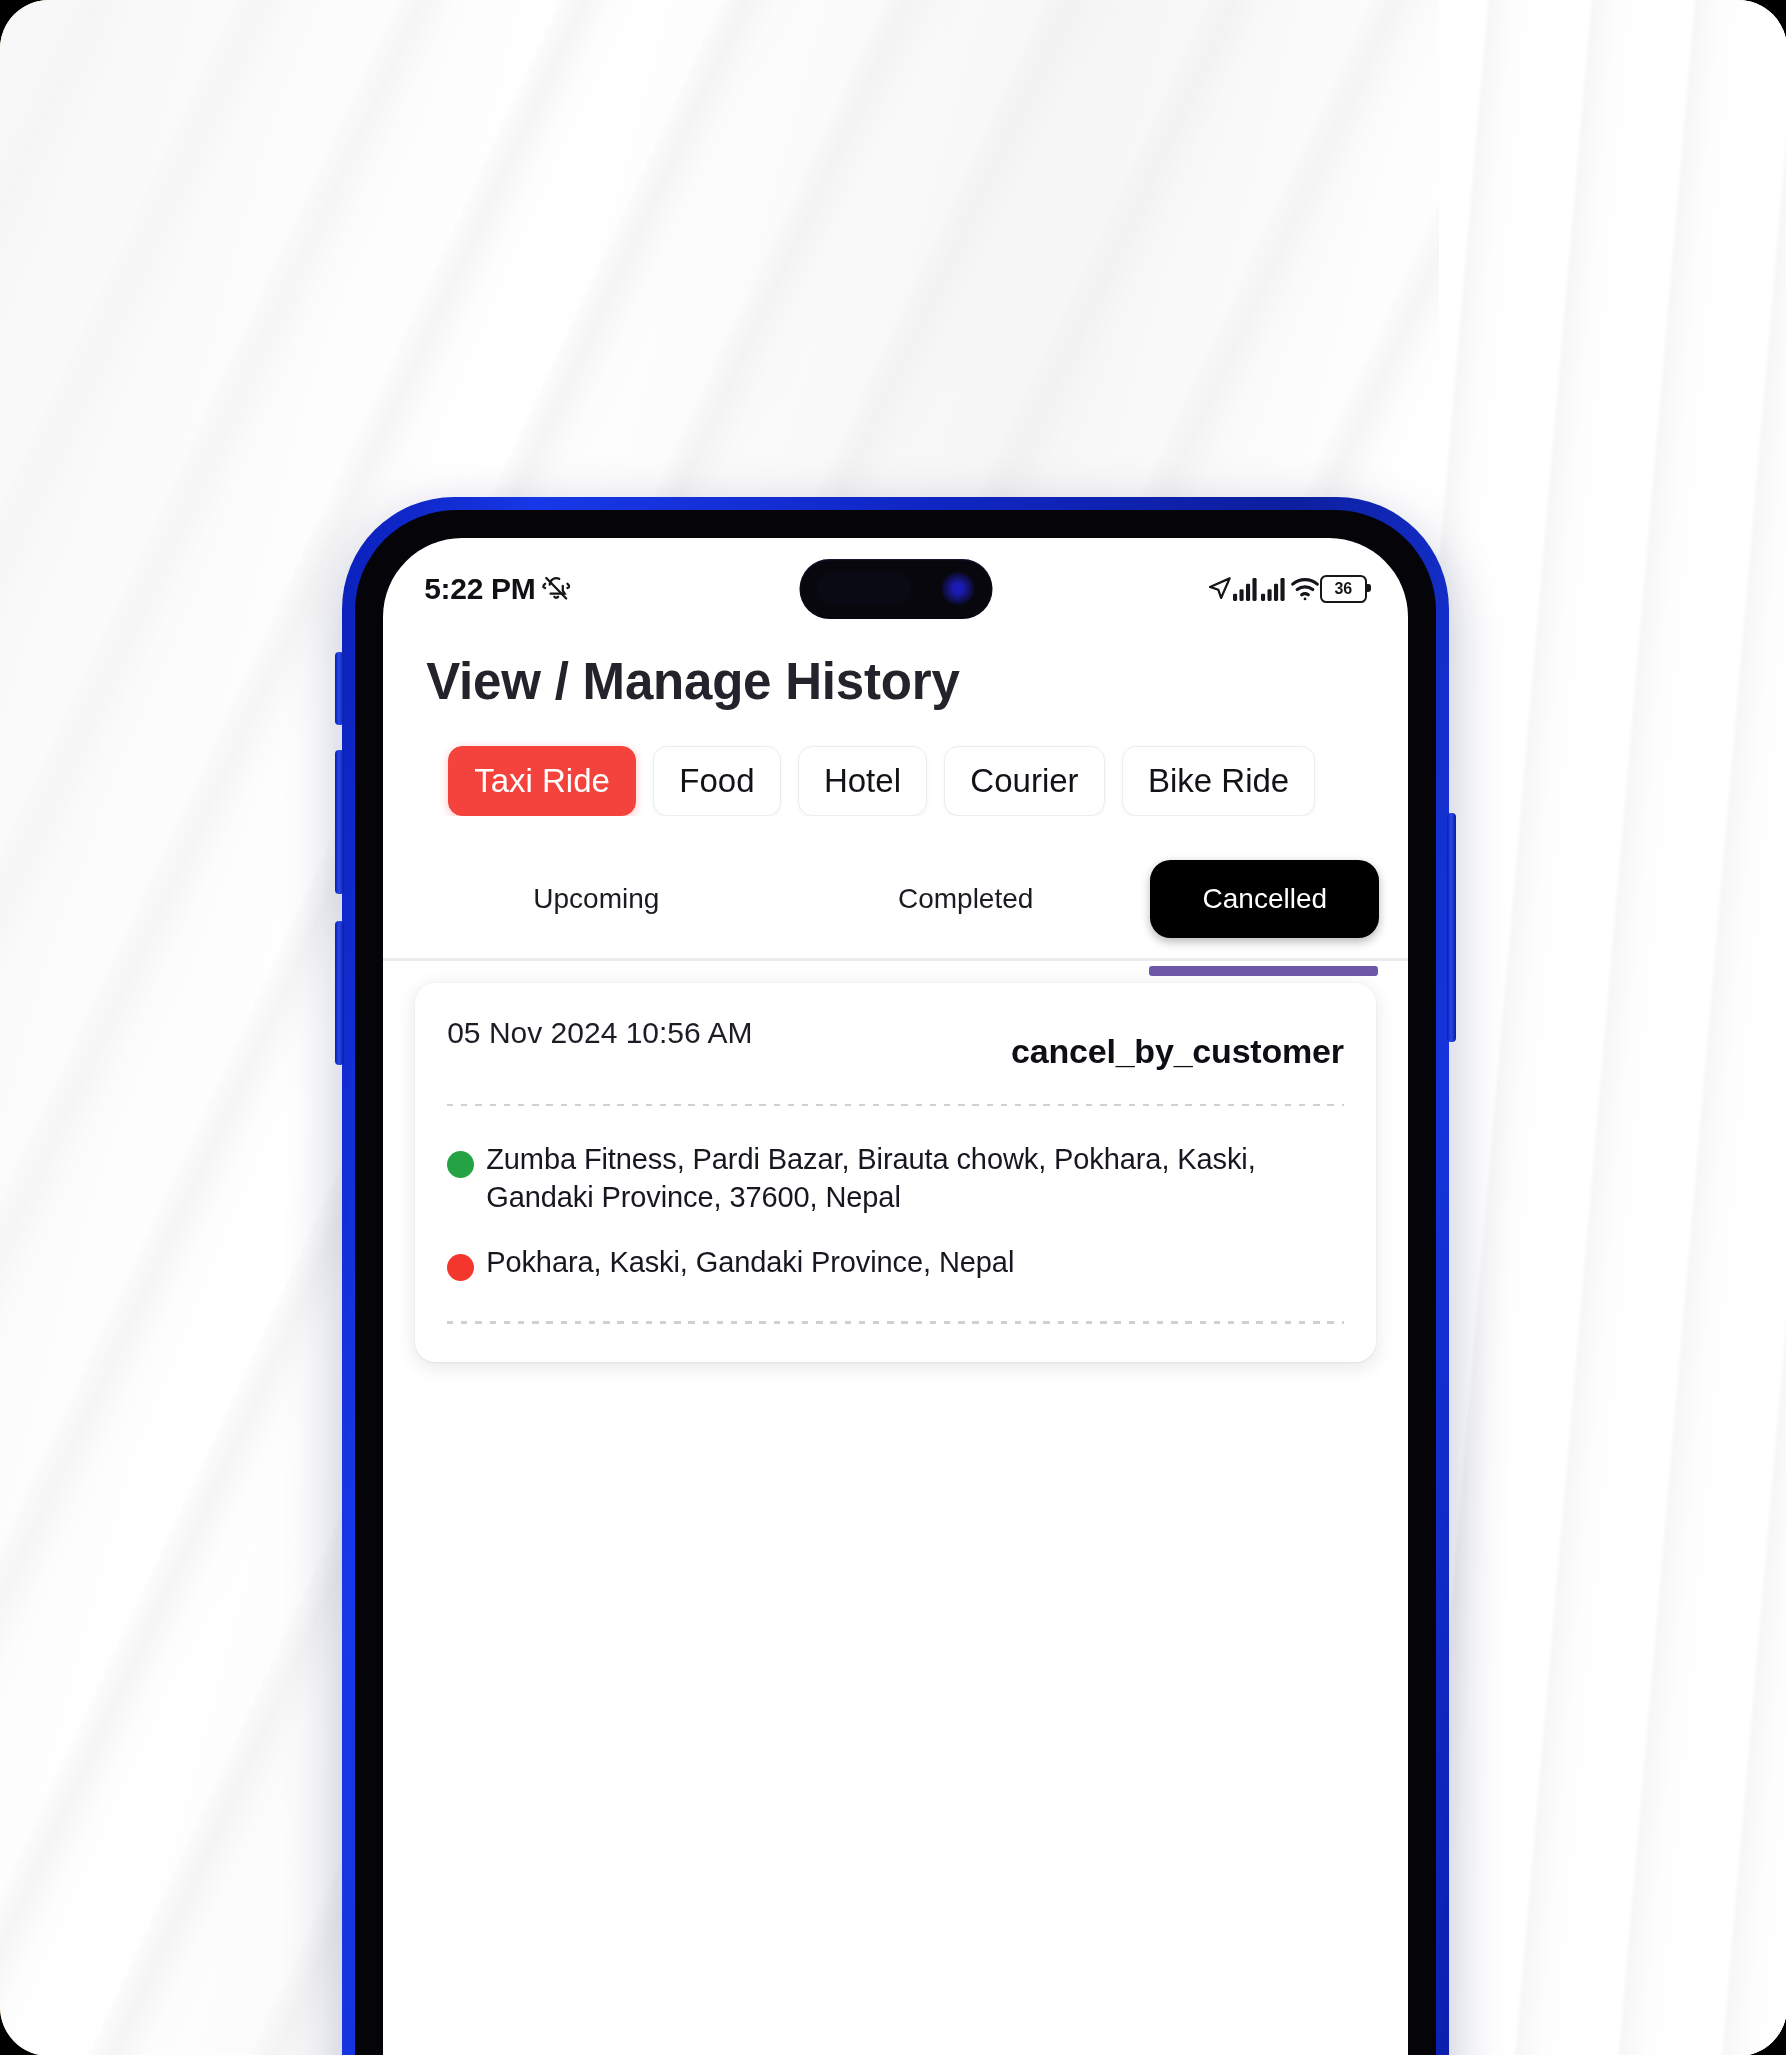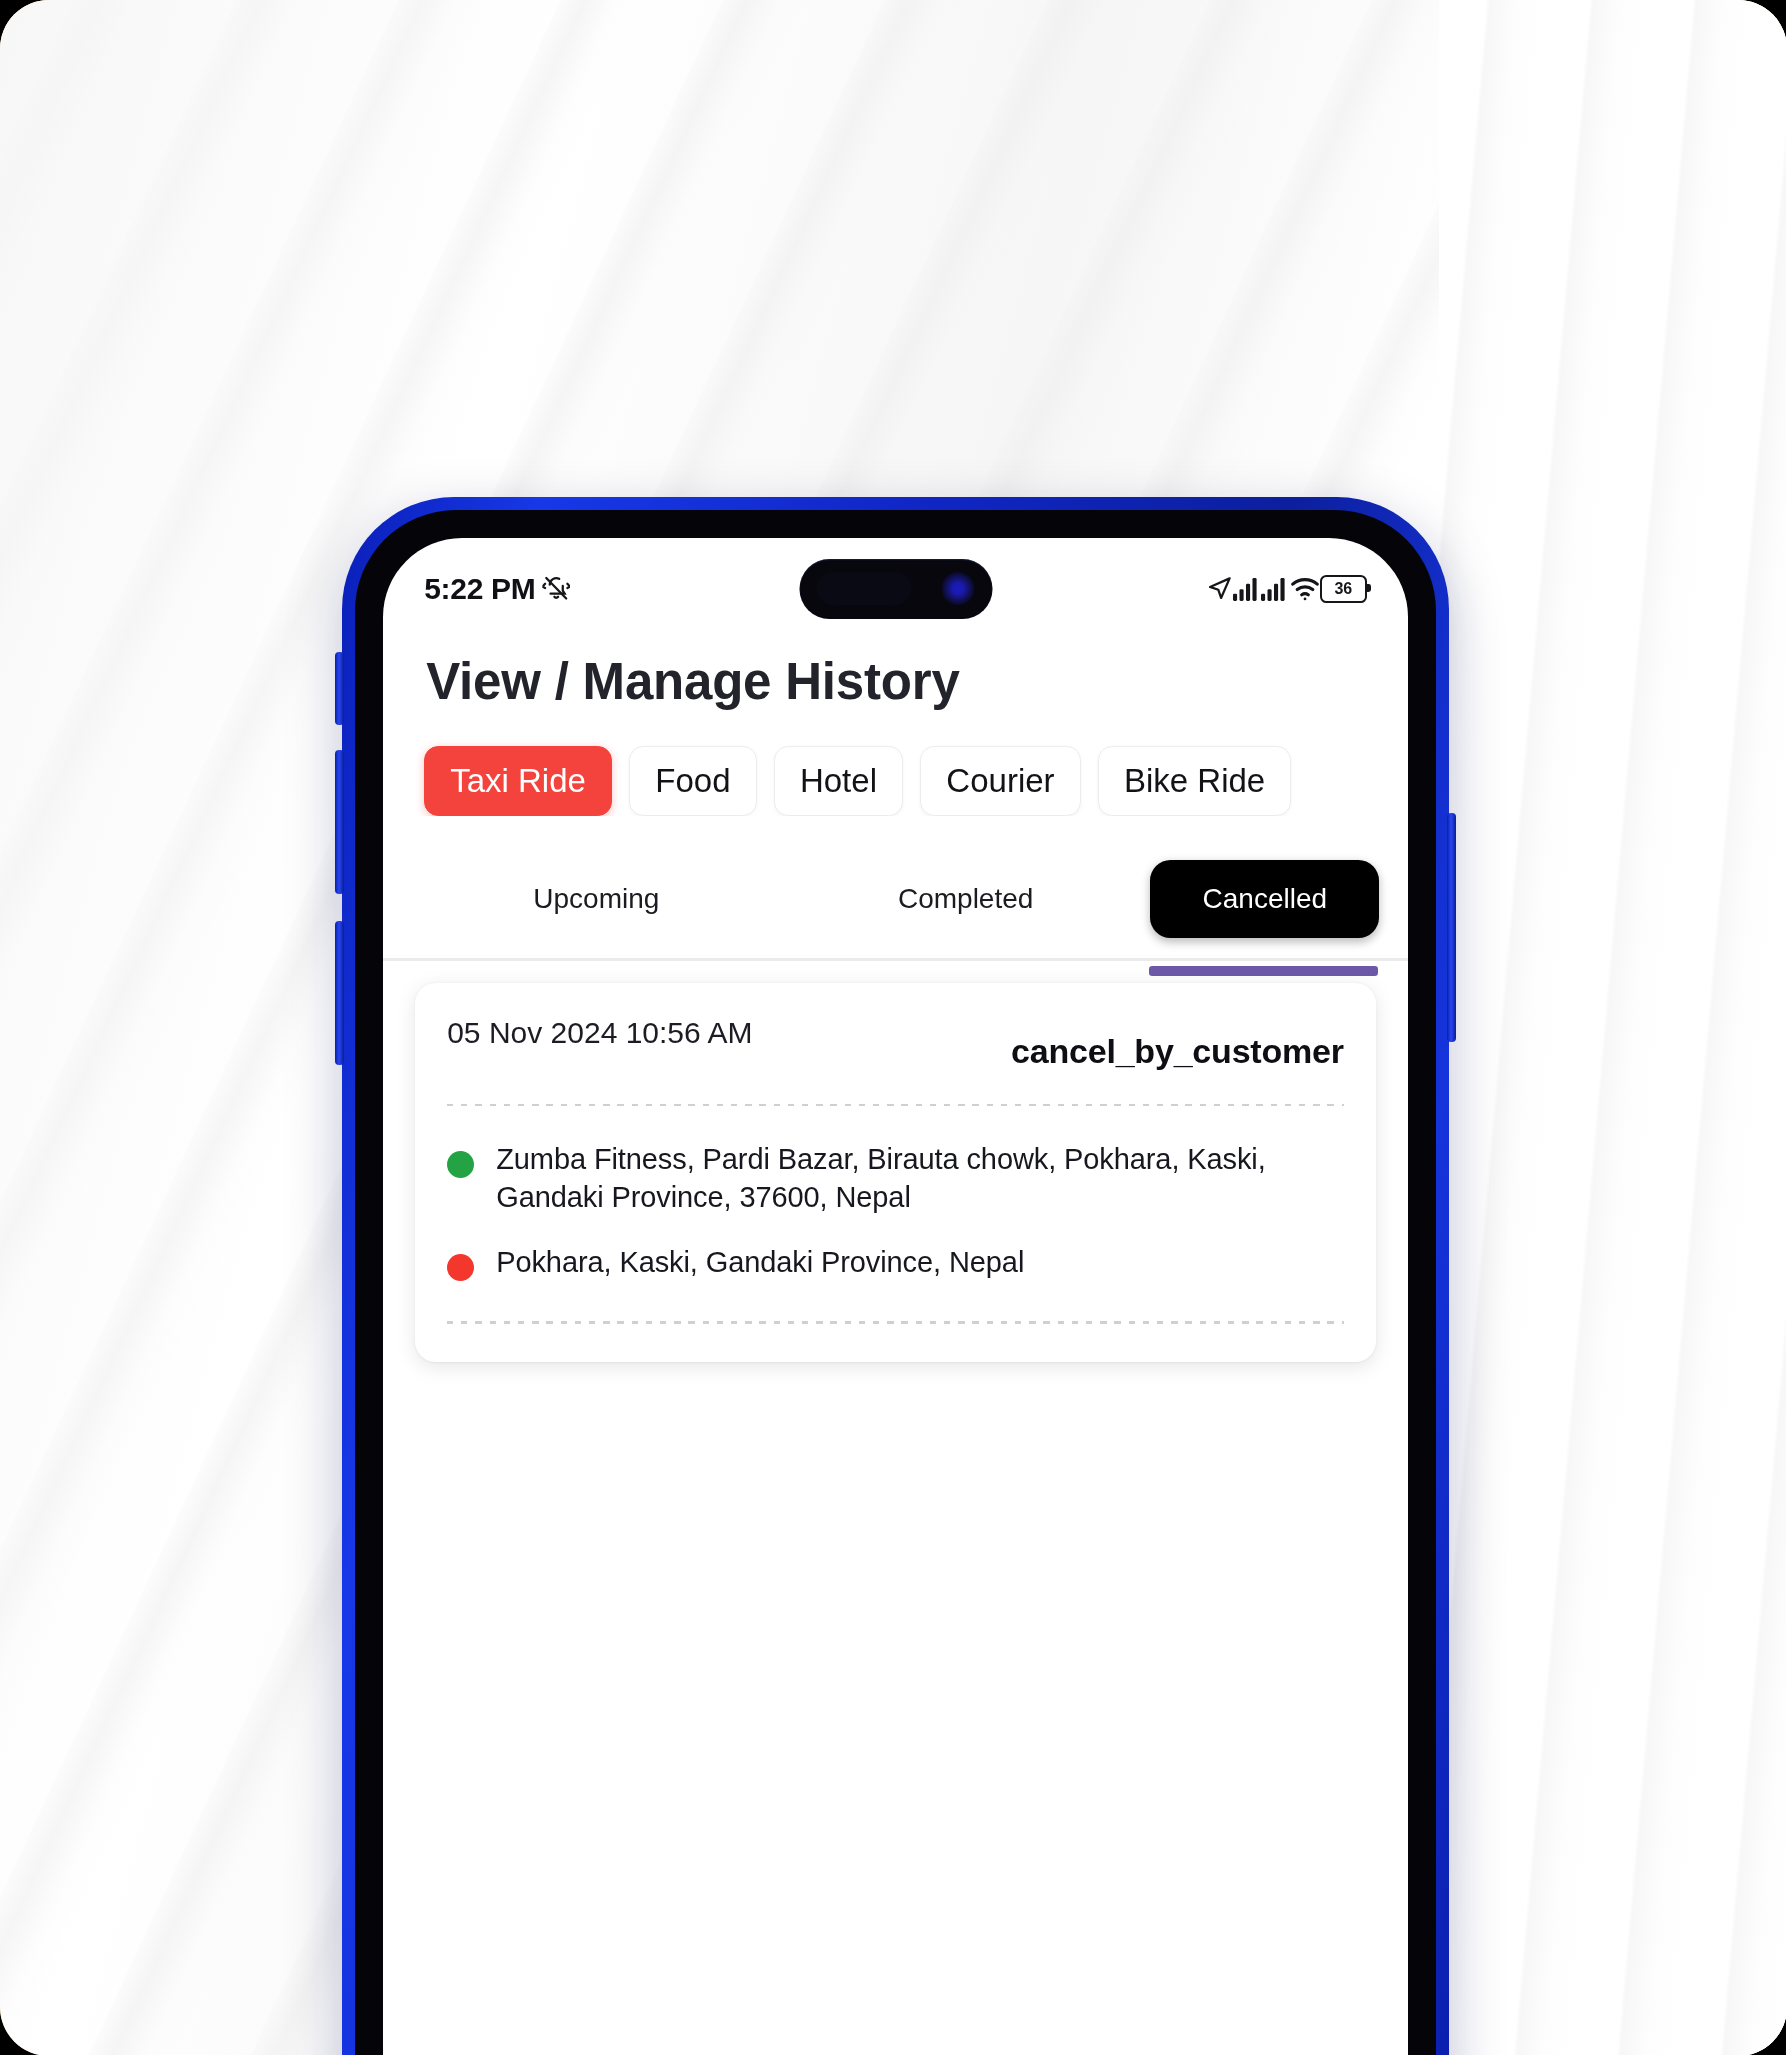--- a/index.html
+++ b/index.html
@@ -222,20 +222,21 @@
     letter-spacing: -0.2px;
   }
 
   
   .chips {
     display: flex;
     gap: 17.4px;
     padding: 35px 0 0 41px;
     align-items: center;
     overflow: hidden;
+    margin-left: 24px;
   }
   .chip {
     flex: none;
     background: #ffffff;
     border: 1.6px solid #ececee;
     border-radius: 14.2px;
     padding: 17.4px 25px;
     font-size: 33px;
     color: #121217;
     line-height: 1;
@@ -328,21 +329,21 @@
     background-image: repeating-linear-gradient(
       to right, #cfcfd4 0px, #cfcfd4 6.3px, transparent 6.3px, transparent 14.2px
     );
   }
   .legs {
     padding: 20.6px 0 0 0;
   }
   .leg {
     display: flex;
     align-items: flex-start;
-    gap: 22px;
+    gap: 12px;
     padding: 12.7px 0;
   }
   .dot {
     flex: none;
     width: 27px;
     height: 27px;
     border-radius: 50%;
     margin-top: 11px;
   }
   .dot-pickup  { background: #24A345; }

